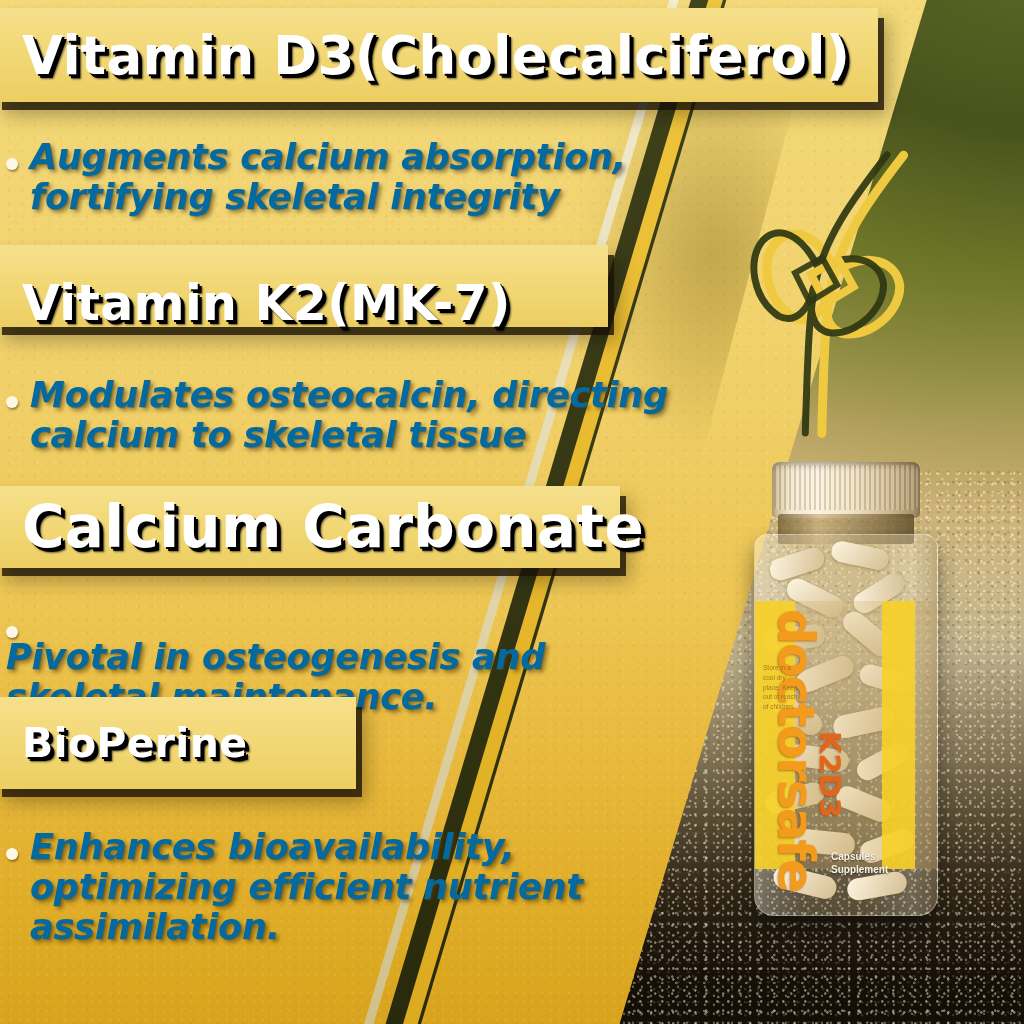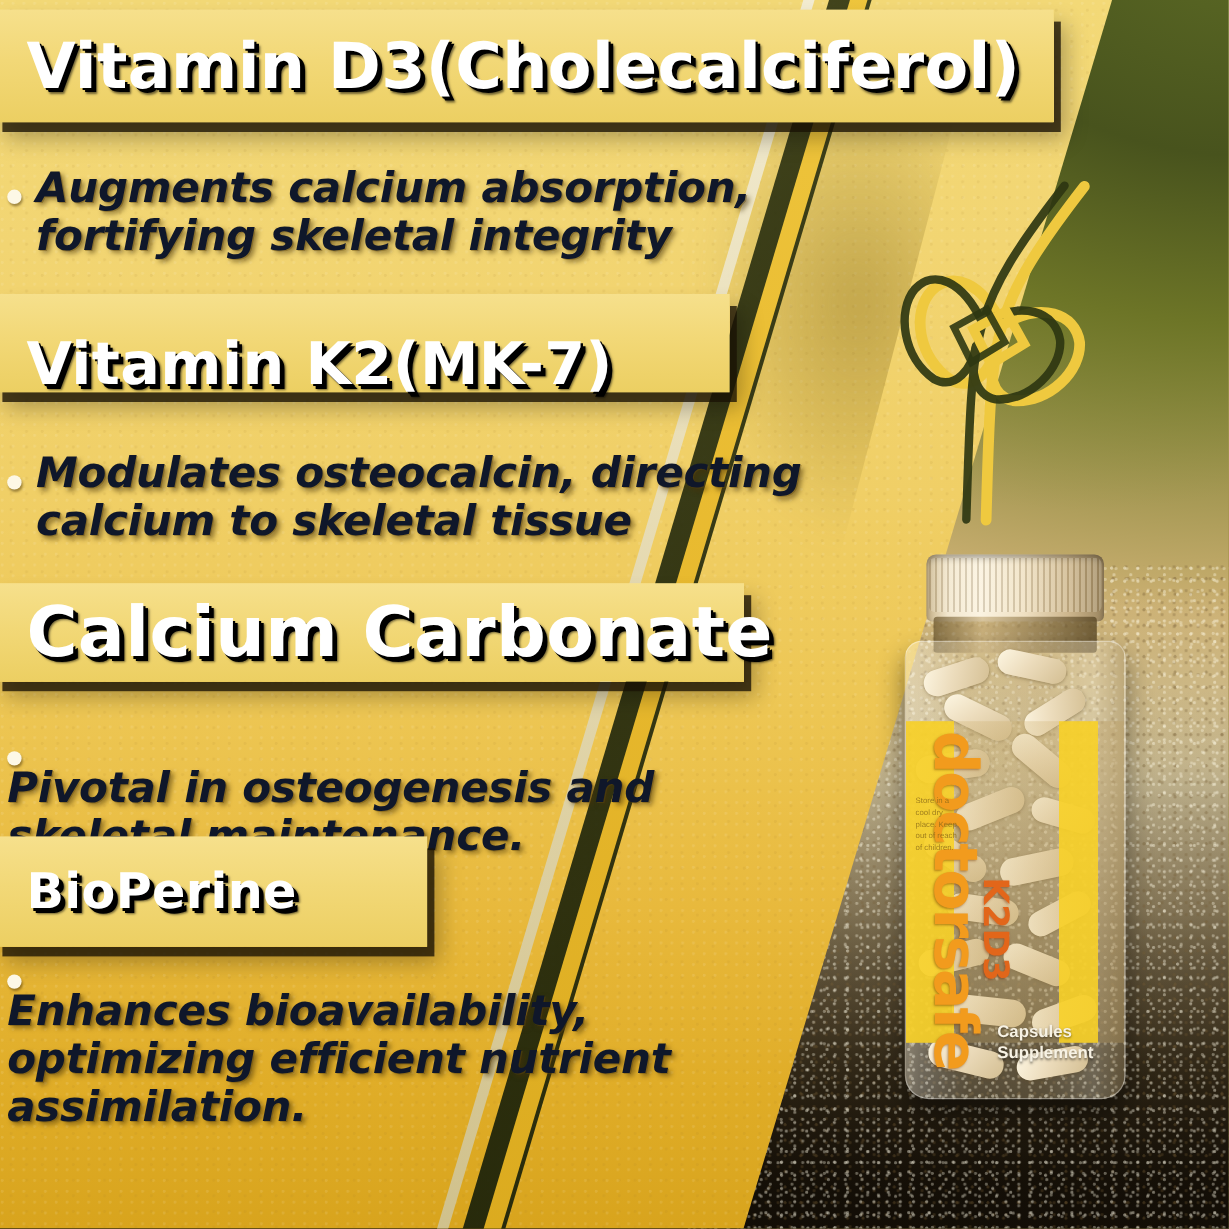--- a/index.html
+++ b/index.html
@@ -117,31 +117,31 @@
   #plate4 .plate-title{font-size:41px;}
 
   
   .bullet-block{position:absolute;display:flex;align-items:flex-start;}
   .bullet-dot{
     width:12px;height:12px;border-radius:50%;
     background:#fdf8e6;flex:0 0 auto;margin-top:20px;margin-right:12px;
     box-shadow:1px 2px 2px rgba(60,40,5,.45);
   }
   .bullet-text{
-    color:#0f172a;
+    color:#0369a1;
     font-style:italic;font-weight:bold;
     font-size:35px;line-height:1.14;
     font-family:"DejaVu Sans","Liberation Sans",sans-serif;
     text-shadow:3px 3px 4px rgba(70,50,8,.55), 1px 1px 0 rgba(120,90,20,.40);
     letter-spacing:-.2px;
   }
   #bullet1{left:6px;top:138px;width:720px;}
   #bullet2{left:6px;top:376px;width:760px;}
   #bullet3{left:6px;top:606px;width:660px;flex-direction:column;}
-  #bullet4{left:6px;top:792px;width:620px;flex-direction:column;}
+  #bullet4{left:6px;top:828px;width:620px;}
 
   
   .bottle{position:absolute;left:748px;top:462px;width:196px;height:466px;}
   .bottle-cap{
     position:absolute;left:24px;top:0;width:148px;height:56px;border-radius:8px 8px 5px 5px;
     background:linear-gradient(to right,#c9b489 0%,#f2e6cd 12%,#fbf3e1 30%,#efe0c2 55%,#cdb68d 80%,#9d8760 100%);
     box-shadow:0 3px 6px rgba(0,0,0,.35) inset;
   }
   .bottle-cap-ridges{
     position:absolute;inset:3px 2px 8px 2px;
@@ -183,21 +183,21 @@
   }
   .brand-k2d3{
     position:absolute;left:58px;top:196px;
     font-size:29px;font-weight:bold;color:#e2661a;
     font-family:"DejaVu Sans","Liberation Sans",sans-serif;
     writing-mode:vertical-rl;letter-spacing:0px;
     text-shadow:1px 1px 2px rgba(120,40,0,.45);
   }
   .label-sub{
     position:absolute;left:76px;top:316px;
-    color:#f7f2e4;font-size:14px;line-height:1.25;font-weight:bold;
+    color:#f7f2e4;font-size:10px;line-height:1.25;font-weight:bold;
     text-shadow:0 1px 2px rgba(0,0,0,.5);
   }
   .label-fine{
     position:absolute;left:8px;top:128px;width:40px;
     color:#8a6a18;font-size:6.5px;line-height:1.5;opacity:.8;
   }
 
   
   .footer-tagline{
     position:absolute;right:22px;bottom:14px;

